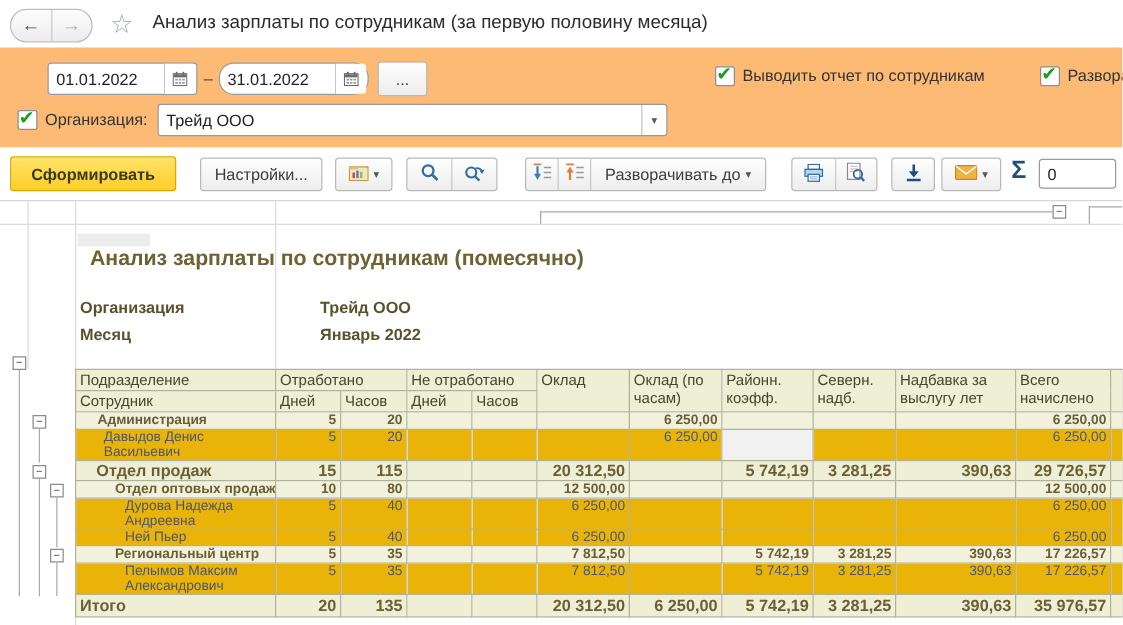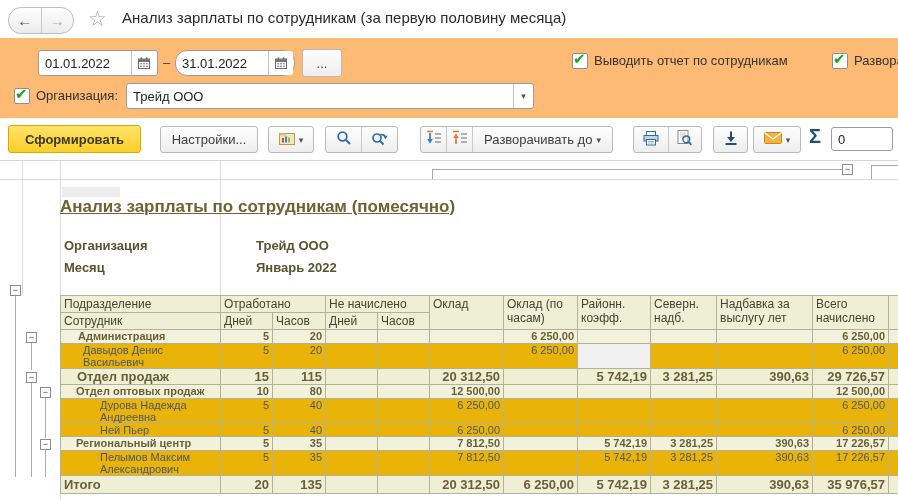--- a/index.html
+++ b/index.html
@@ -73,21 +73,21 @@
   td.c-name{text-align:left;}
   td.c-num{text-align:right;}
   tr.r-group1 td,tr.r-total td{background:#EFEFD5;font-weight:bold;color:#6A5F35;
         font-size:13px;line-height:15px;}
   tr.r-total td{line-height:17px;}
   tr.r-group2 td,tr.r-group3 td{background:#F2F2DC;font-weight:bold;color:#6A5F35;
         font-size:11px;line-height:13px;}
   tr.r-emp2 td,tr.r-emp3 td{background:#eab308;color:#4A5878;font-size:11px;line-height:12px;}
   tr.r-group1 td.c-name{padding-left:16px;white-space:nowrap;}
   tr.r-group2 td.c-name{padding-left:17px;white-space:nowrap;}
-  tr.r-group3 td.c-name{padding-left:15px;white-space:nowrap;}
+  tr.r-group3 td.c-name{padding-left:31px;white-space:nowrap;}
   tr.r-emp2  td.c-name{padding-left:22px;}
   tr.r-emp3  td.c-name{padding-left:39px;}
   tr.r-total td.c-name{padding-left:3px;}
   td.sel{background:#F1F1F1 !important;}
 </style>
 </head>
 <body>
 
 <div id="titlebar" class="abs">
   <div class="navgroup abs">
@@ -293,21 +293,21 @@
   <div class="treeline abs" style="left:15px;top:135px;height:181px;"></div>
   <div class="grpbox abs" style="left:26px;top:171px;">−</div>
   <div class="treeline abs" style="left:31px;top:182px;height:27px;"></div>
   <div class="grpbox abs" style="left:26px;top:211px;">−</div>
   <div class="treeline abs" style="left:31px;top:222px;height:94px;"></div>
   <div class="grpbox abs" style="left:40px;top:226px;">−</div>
   <div class="treeline abs" style="left:45px;top:237px;height:40px;"></div>
   <div class="grpbox abs" style="left:40px;top:278px;">−</div>
   <div class="treeline abs" style="left:45px;top:289px;height:27px;"></div>
 
-  <div class="rpt-title abs" style="left:60px;top:36px;text-decoration:underline;">Анализ зарплаты по сотрудникам (помесячно)</div>
+  <div class="rpt-title abs" style="left:72px;top:36px;">Анализ зарплаты по сотрудникам (помесячно)</div>
   <div class="rpt-lbl abs" style="left:64px;top:77px;">Организация</div>
   <div class="rpt-lbl abs" style="left:256px;top:77px;">Трейд ООО</div>
   <div class="rpt-lbl abs" style="left:64px;top:99px;">Месяц</div>
   <div class="rpt-lbl abs" style="left:256px;top:99px;">Январь 2022</div>
 
   <table class="rpt abs" style="left:60px;top:134px;">
     <colgroup>
       <col style="width:160px">
         <col style="width:52px">
         <col style="width:53px">
@@ -318,21 +318,21 @@
         <col style="width:73px">
         <col style="width:66px">
       <col style="width:96px">
         <col style="width:76px">
         <col style="width:10px">
     </colgroup>
     <thead>
       <tr>
         <th>Подразделение</th>
         <th colspan="2">Отработано</th>
-        <th colspan="2">Не начислено</th>
+        <th colspan="2">Не отработано</th>
         <th rowspan="2">Оклад</th>
         <th rowspan="2">Оклад (по часам)</th>
         <th rowspan="2">Районн. коэфф.</th>
         <th rowspan="2">Северн. надб.</th>
         <th rowspan="2">Надбавка за выслугу лет</th>
         <th rowspan="2">Всего начислено</th>
         <th rowspan="2"></th>
       </tr>
       <tr>
         <th>Сотрудник</th>

